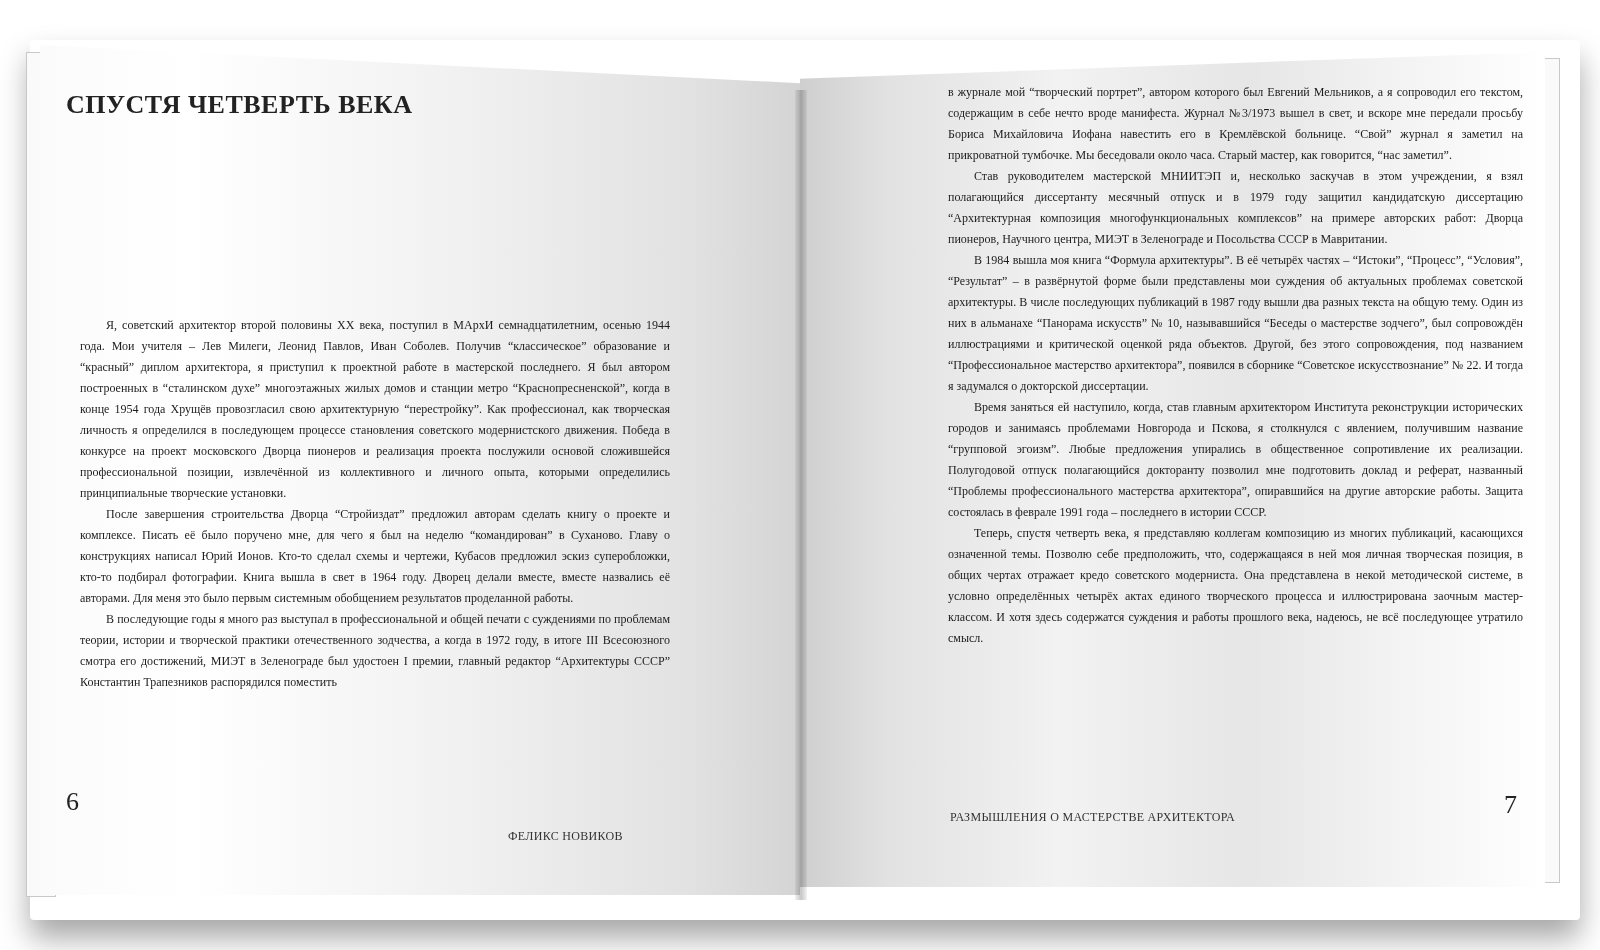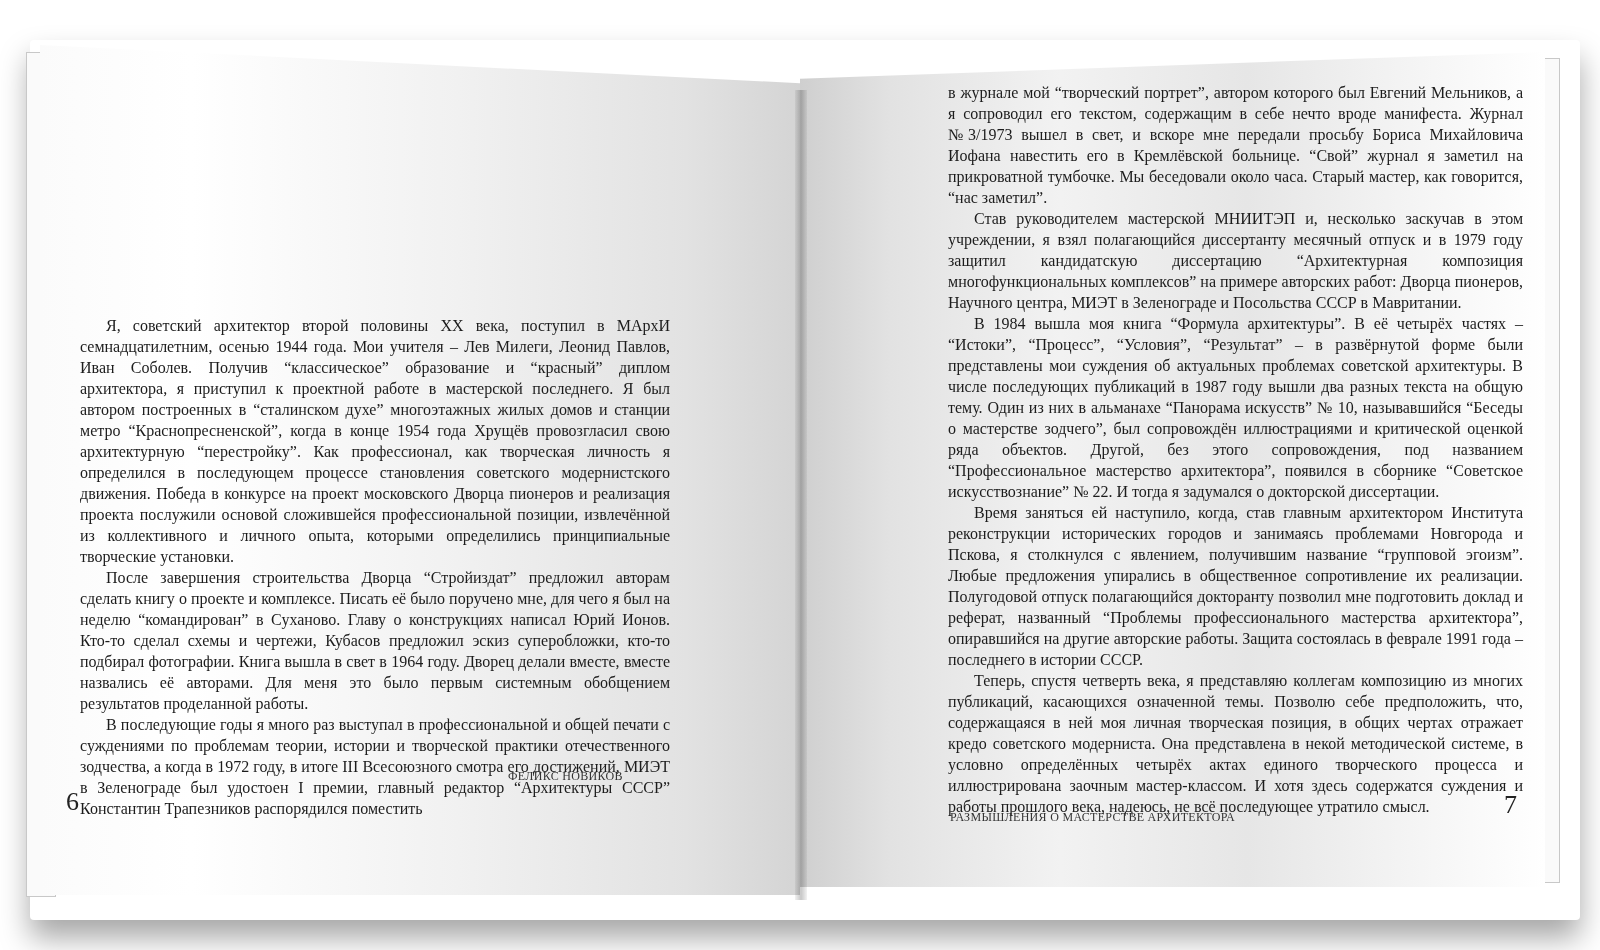--- a/index.html
+++ b/index.html
@@ -37,50 +37,51 @@
     background: linear-gradient(90deg, rgba(0,0,0,0.05), rgba(0,0,0,0.22), rgba(0,0,0,0.05));
   }
 
   .chapter-title {
     position: absolute; left: 26px; top: 45px;
     font-size: 26px; letter-spacing: 0.5px; color: #222;
   }
 
   .body-text {
     position: absolute;
-    font-size: 16px; line-height: 21px;
+    font-size: 12px; line-height: 21px;
     text-align: justify;
     color: #1c1c1c;
   }
   .body-text p { text-indent: 26px; }
   .body-text p.noindent { text-indent: 0; }
 
   .left-body { left: 40px; top: 270px; width: 590px; }
   .right-body { left: 148px; top: 30px; width: 575px; }
 
   .page-number {
     position: absolute; font-size: 26px; color: #222;
   }
   .pn-left { left: 26px; top: 742px; }
   .pn-right { right: 28px; top: 738px; }
 
   .running-footer {
     position: absolute; font-size: 12px; letter-spacing: 0.3px; color: #333;
   }
-  .rf-left { left: 468px; top: 724px; }
+  .rf-left { left: 468px; top: 784px; }
   .rf-right { left: 150px; top: 758px; }
 </style>
 </head>
 <body>
 
 <div class="book-shadow"></div>
 <div class="stack stack-left"></div>
 <div class="stack stack-right"></div>
 
 <div class="page page-left">
+  <h1 class="chapter-title">СПУСТЯ ЧЕТВЕРТЬ ВЕКА</h1>
   <div class="body-text left-body">
     <p>Я, советский архитектор второй половины XX века, поступил в МАрхИ семнадцатилетним, осенью 1944 года. Мои учителя – Лев Милеги, Леонид Павлов, Иван Соболев. Получив “классическое” образование и “красный” диплом архитектора, я приступил к проектной работе в мастерской последнего. Я был автором построенных в “сталинском духе” многоэтажных жилых домов и станции метро “Краснопресненской”, когда в конце 1954 года Хрущёв провозгласил свою архитектурную “перестройку”. Как профессионал, как творческая личность я определился в последующем процессе становления советского модернистского движения. Победа в конкурсе на проект московского Дворца пионеров и реализация проекта послужили основой сложившейся профессиональной позиции, извлечённой из коллективного и личного опыта, которыми определились принципиальные творческие установки.</p>
     <p>После завершения строительства Дворца “Стройиздат” предложил авторам сделать книгу о проекте и комплексе. Писать её было поручено мне, для чего я был на неделю “командирован” в Суханово. Главу о конструкциях написал Юрий Ионов. Кто-то сделал схемы и чертежи, Кубасов предложил эскиз суперобложки, кто-то подбирал фотографии. Книга вышла в свет в 1964 году. Дворец делали вместе, вместе назвались её авторами. Для меня это было первым системным обобщением результатов проделанной работы.</p>
     <p>В последующие годы я много раз выступал в профессиональной и общей печати с суждениями по проблемам теории, истории и творческой практики отечественного зодчества, а когда в 1972 году, в итоге III Всесоюзного смотра его достижений, МИЭТ в Зеленограде был удостоен I премии, главный редактор “Архитектуры СССР” Константин Трапезников распорядился поместить</p>
   </div>
   <div class="page-number pn-left">6</div>
   <div class="running-footer rf-left">ФЕЛИКС НОВИКОВ</div>
 </div>
 
 <div class="page page-right">

